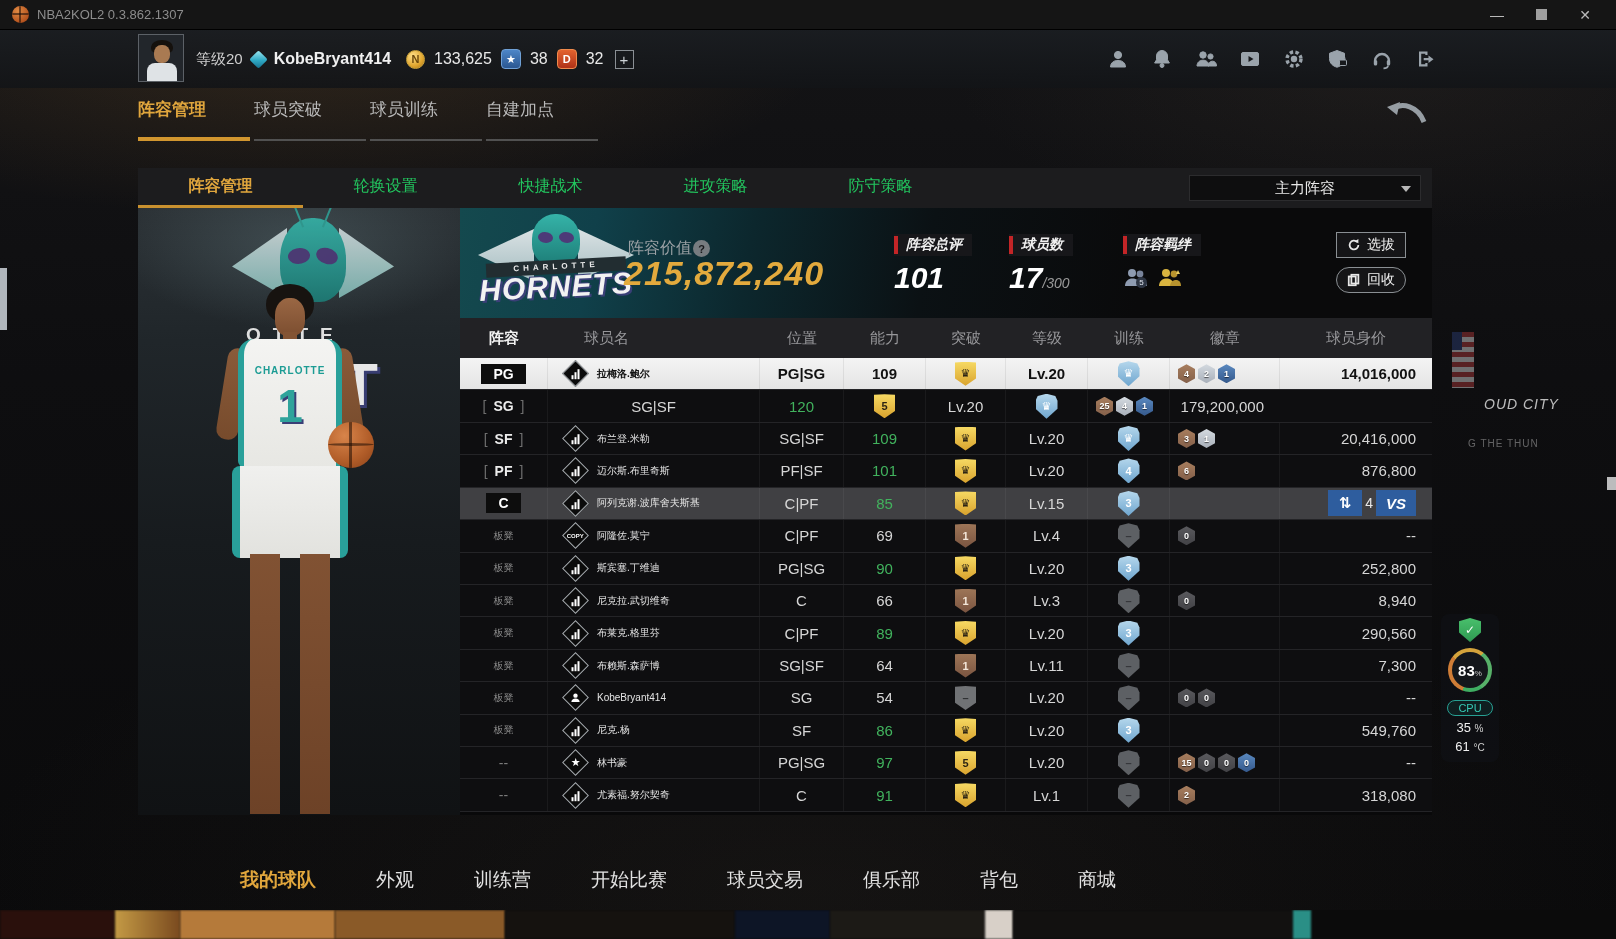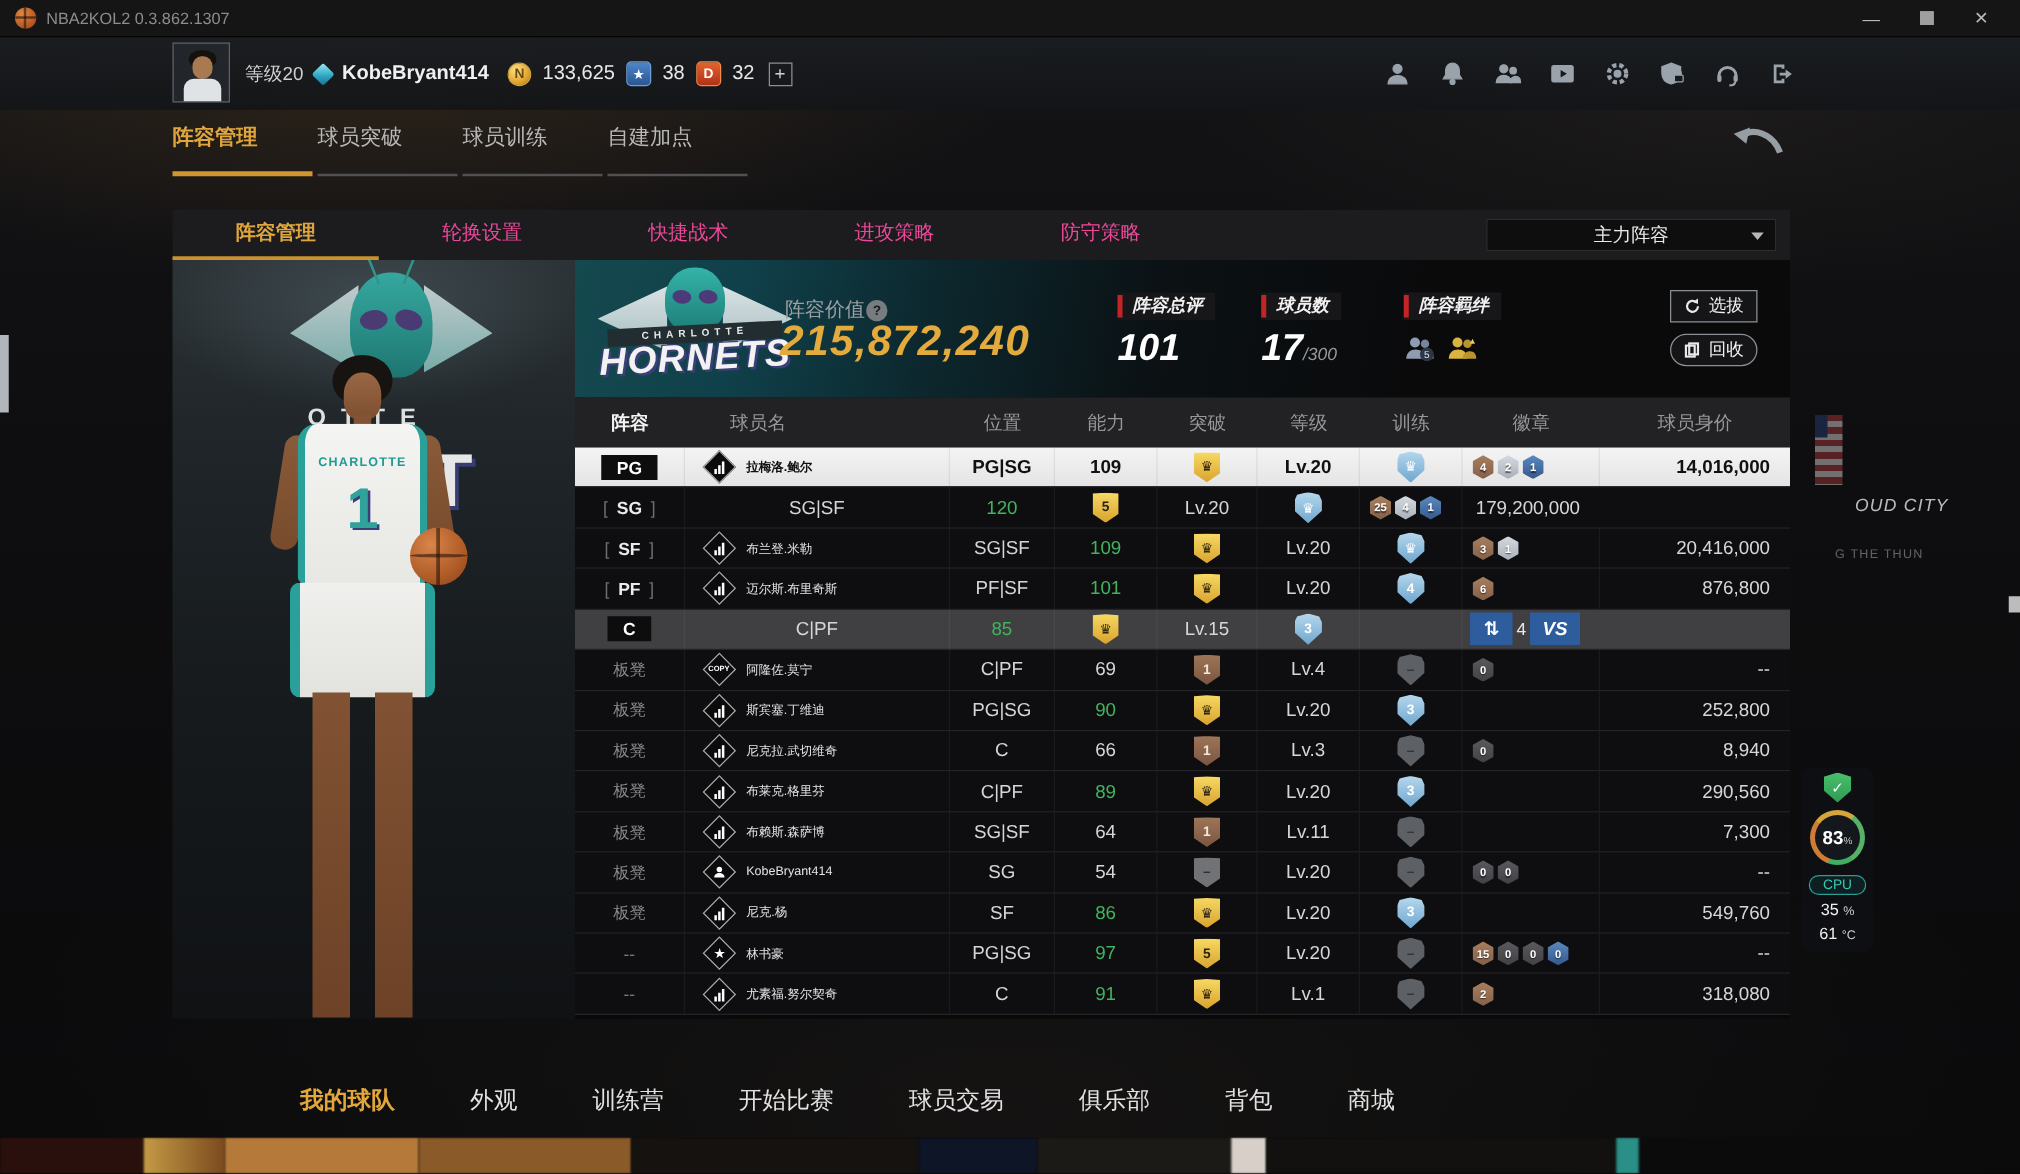--- a/index.html
+++ b/index.html
@@ -45,21 +45,21 @@
   
   .maintabs { position:absolute; left:138px; top:98px; display:flex; }
   .main-tab { width:112px; margin-right:4px; color:#b9b9b9; font-size:17px; padding-bottom:16px; border-bottom:2px solid #515151; }
   .main-tab.active { color:#e0a63d; border-bottom:4px solid #d1962f; font-weight:bold; }
   .back-arrow { position:absolute; right:188px; top:96px; width:44px; height:32px; }
   .back-arrow svg { width:44px; height:32px; }
 
   
   .panel { position:absolute; left:138px; top:168px; width:1294px; height:647px; background:rgba(13,13,14,.92); }
   .subtabs { position:absolute; left:0; top:0; width:100%; height:40px; background:#1c1c1e; display:flex; }
-  .sub-tab { width:165px; display:flex; align-items:center; justify-content:center; color:#ec4899; font-size:16px; border-bottom:3px solid transparent; }
+  .sub-tab { width:165px; display:flex; align-items:center; justify-content:center; color:#22c55e; font-size:16px; border-bottom:3px solid transparent; }
   .sub-tab.active { color:#e0a63d; border-bottom-color:#c9912f; font-weight:bold; }
   .lineup-select { position:absolute; right:11px; top:7px; width:232px; height:26px; background:#0e0e0f; border:1px solid #2c2c2e; display:flex; align-items:center; justify-content:center; color:#e8e8e8; font-size:15px; }
   .lineup-select .caret { position:absolute; right:9px; top:10px; width:0; height:0; border-left:5px solid transparent; border-right:5px solid transparent; border-top:6px solid #b7b7b7; }
 
   
   .figure-area { position:absolute; left:0; top:40px; width:322px; height:607px; overflow:hidden;
     background:radial-gradient(260px 120px at 50% 6%, rgba(90,110,115,.45), transparent 70%),
     linear-gradient(180deg,#2b3135 0%, #20262a 22%, #171b1e 55%, #101214 100%); }
   .bk-hornet { position:absolute; left:100px; top:2px; width:150px; height:110px; opacity:.9; }
   .bk-wing { position:absolute; top:18px; width:55px; height:70px; background:linear-gradient(180deg,#cfd9db,#7fb9b4); }
@@ -135,21 +135,21 @@
   .c-badges { justify-content:flex-start !important; padding-left:8px; gap:3px; }
   .c-value { justify-content:flex-end !important; padding-right:16px; position:relative; }
   .row-selected { background:linear-gradient(180deg,#f4f4f4,#e4e4e4); }
   .row-selected > div { border-right-color:rgba(0,0,0,.07); }
   .row-selected .p-name, .row-selected .c-positions, .row-selected .c-ability, .row-selected .c-level, .row-selected .c-value { color:#111 !important; font-weight:bold; }
   .row-hover { background:#404043; }
   .pos-solid { background:#0d0d0d; color:#fff; font-weight:bold; font-size:14px; padding:2px 12px; }
   .pos-bracket { color:#ececec; font-weight:bold; font-size:14px; }
   .pos-bracket::before { content:"["; color:#6f6f6f; margin-right:7px; font-weight:normal; }
   .pos-bracket::after { content:"]"; color:#6f6f6f; margin-left:7px; font-weight:normal; }
-  .pos-bench { color:#8b8b8b; font-size:13px; }
+  .pos-bench { color:#8b8b8b; font-size:10px; }
   .pos-none { color:#7a7a7a; font-size:14px; }
   .p-icon { width:19px; height:19px; transform:rotate(45deg); background:#0b0b0b; border:1px solid #a6abaf; display:flex; align-items:center; justify-content:center; flex:0 0 auto; }
   .p-icon-in { transform:rotate(-45deg); color:#fff; display:flex; align-items:flex-end; gap:1px; font-weight:bold; }
   .p-icon-in.txt { font-size:6px; letter-spacing:0; }
   .p-icon-in.star { font-size:11px; }
   .p-icon-in i { display:block; width:2px; background:#fff; }
   .p-icon-in i.b1{height:4px;} .p-icon-in i.b2{height:7px;} .p-icon-in i.b3{height:10px;}
   .p-name { color:#e4e4e4; font-size:10px; white-space:nowrap; }
   .val-green { color:#41b25d !important; }
   .shield { width:21px; height:24px; display:flex; align-items:center; justify-content:center; clip-path:polygon(0 3%,50% 0,100% 3%,100% 70%,50% 100%,0 70%); font-size:11px; font-weight:bold; }
@@ -533,20 +533,30 @@
           </div>
     <div class="c-badges">
             <span class="hex hex-bronze">6</span>
           </div>
     <div class="c-value">876,800</div>
   </div>
         <div class="trow row-hover">
     <div class="c-pos">
             <span class="pos-solid">C</span>
           </div>
+    <div class="c-name">
+      <span class="p-icon">
+              <span class="p-icon-in">
+                <i class="b1"></i>
+                <i class="b2"></i>
+                <i class="b3"></i>
+              </span>
+            </span>
+      <span class="p-name">阿列克谢.波库舍夫斯基</span>
+    </div>
     <div class="c-positions">C|PF</div>
     <div class="c-ability val-green">85</div>
     <div class="c-break">
             <span class="shield shield-gold">♛</span>
           </div>
     <div class="c-level">Lv.15</div>
     <div class="c-train">
             <span class="tshield tshield-blue">3</span>
           </div>
     <div class="c-badges"></div>

